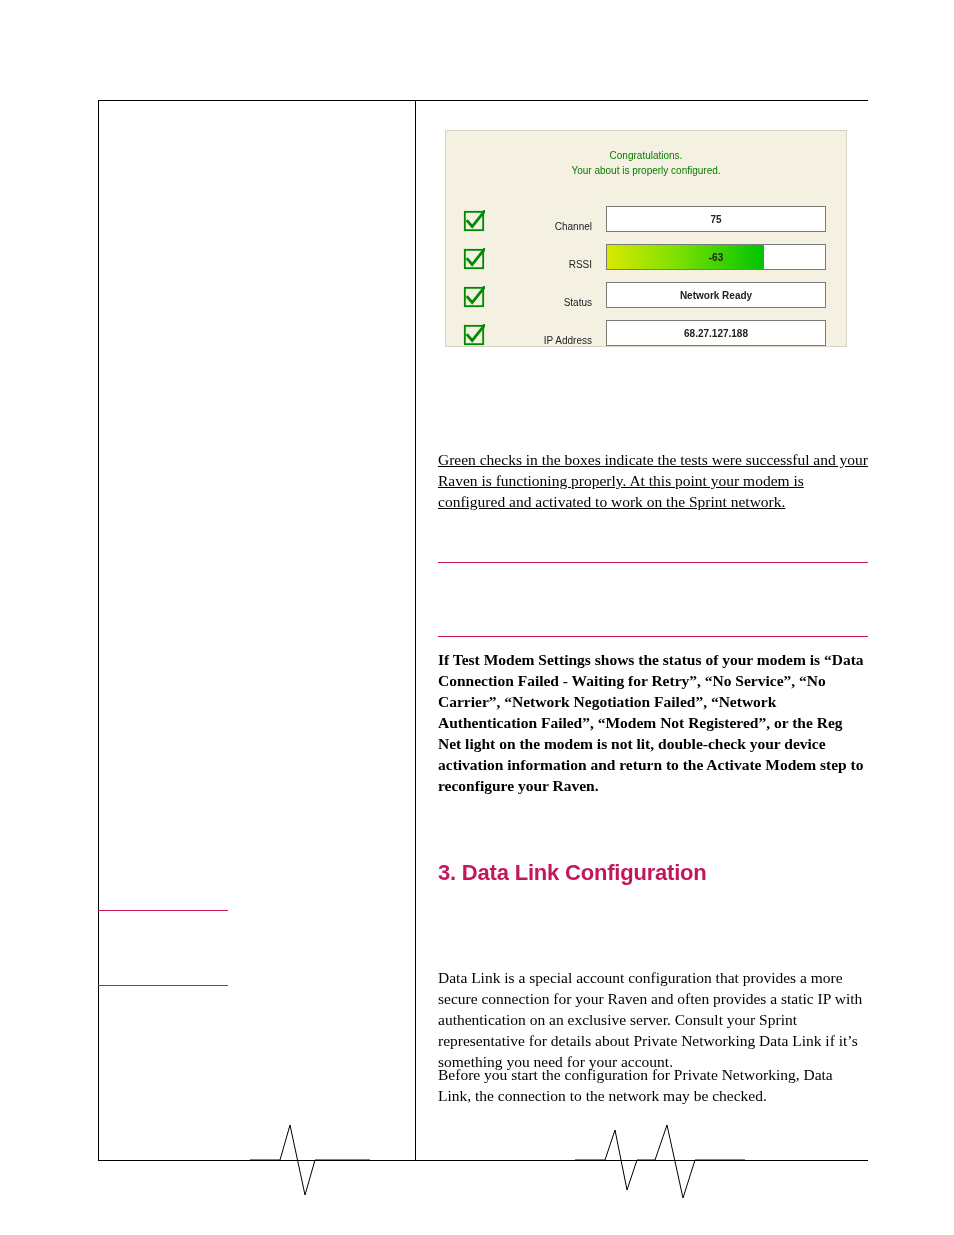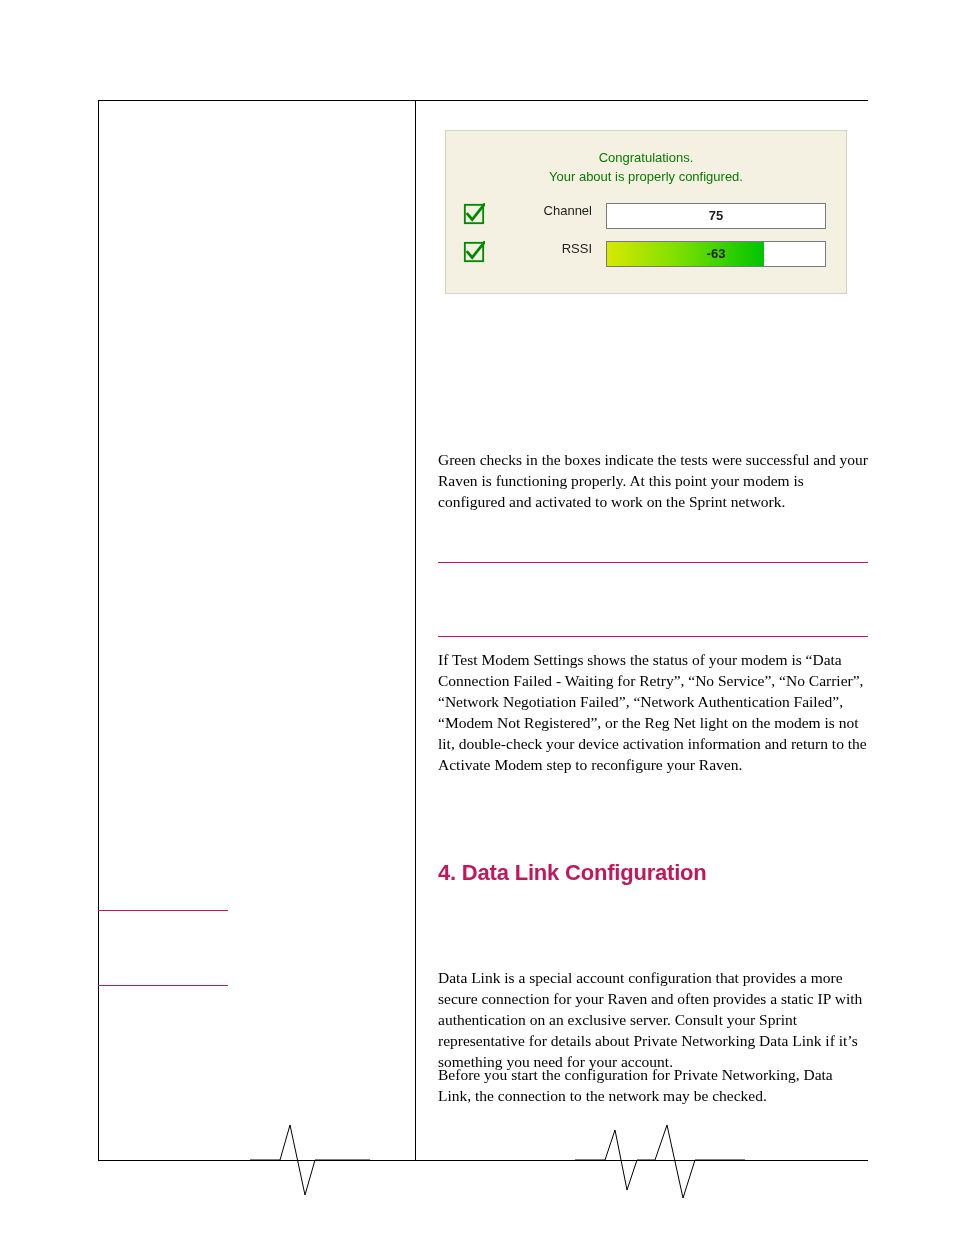--- a/index.html
+++ b/index.html
@@ -16,49 +16,49 @@
   .frame-vert-outer{position:absolute;left:98px;top:100px;width:0;height:1060px;border-left:1px solid #000;}
   .frame-vert-inner{position:absolute;left:415px;top:100px;width:0;height:1060px;border-left:1px solid #000;}
   .frame-horz    {position:absolute;left:98px;top:100px;height:0;width:770px;border-top:1px solid #000;}
   .margin-red-1{position:absolute;left:98px;top:910px;width:130px;border-top:1px solid #c2185b;}
   .margin-red-2{position:absolute;left:98px;top:985px;width:130px;border-top:1px solid #c2185b;}
   
   .panel{
     position:absolute;left:445px;top:130px;width:400px;
     background:#f4f1e3;border:1px solid #d6d2c4;
     font-family:"Microsoft Sans Serif",Tahoma,Arial,sans-serif;
-    font-size:13px;color:#222;
-    padding-bottom:14px;
+    font-size:10px;color:#222;
+    padding-bottom:0;
   }
   .panel-head{
     text-align:center;padding:18px 10px 16px;color:#0a7a00;line-height:1.45;
   }
-  .row{display:flex;align-items:flex-start;height:38px;}
+  .row{display:flex;align-items:flex-end;height:38px;}
   .check{width:56px;display:flex;justify-content:center;}
   .label{width:90px;text-align:right;padding-right:14px;}
   .value-box{
     flex:1;margin-right:20px;height:24px;background:#fff;border:1px solid #7a7a7a;
     display:flex;align-items:center;justify-content:center;font-weight:bold;
   }
   .rssi-wrap{position:relative;}
   .rssi-fill{
     position:absolute;left:0;top:0;bottom:0;width:72%;
     background:linear-gradient(90deg,#d9e800 0%,#7de000 45%,#00c400 100%);
   }
   .rssi-text{position:relative;}
   
   .col{
     position:absolute;left:438px;width:430px;
     font-size:15.5px;line-height:1.35;
   }
-  .para1{top:450px;}
+  .para1{top:450px;text-decoration:underline;}
   .divider{position:absolute;left:438px;width:430px;height:0;border-top:1.5px solid #c2185b;}
   .div1{top:562px;}
   .div2{top:636px;}
-  .para2{top:650px;}
+  .para2{top:650px;font-weight:bold;}
   .heading{
     position:absolute;left:438px;top:860px;width:430px;
     font-family:"Arial Black",Arial,sans-serif;font-weight:900;
     font-size:22px;color:#c2185b;letter-spacing:-.2px;
   }
   .para3{top:968px;}
   .para4{top:1065px;}
   
   .footer-line{position:absolute;left:98px;top:1160px;width:770px;height:0;border-top:1px solid #000;}
   .hb{position:absolute;top:1120px;stroke:#000;stroke-width:1;fill:none;}
@@ -98,29 +98,49 @@
           <path d="M4 11 L10 18 L26 -2" fill="none" stroke="#008a00" stroke-width="3"></path>
         </svg>
     </div>
     <div class="label">RSSI</div>
     <div class="value-box rssi-wrap">
       <div class="rssi-fill"></div>
       <div class="rssi-text">-63</div>
     </div>
   </div>
 
+  <div class="row">
+    <div class="check">
+      <svg width="22" height="22" viewBox="0 0 24 24">
+          <rect x="2" y="2" width="20" height="20" fill="none" stroke="#008a00" stroke-width="2"></rect>
+          <path d="M4 11 L10 18 L26 -2" fill="none" stroke="#008a00" stroke-width="3"></path>
+        </svg>
+    </div>
+    <div class="label">Status</div>
+    <div class="value-box">Network Ready</div>
+  </div>
 
+  <div class="row">
+    <div class="check">
+      <svg width="22" height="22" viewBox="0 0 24 24">
+          <rect x="2" y="2" width="20" height="20" fill="none" stroke="#008a00" stroke-width="2"></rect>
+          <path d="M4 11 L10 18 L26 -2" fill="none" stroke="#008a00" stroke-width="3"></path>
+        </svg>
+    </div>
+    <div class="label">IP Address</div>
+    <div class="value-box">68.27.127.188</div>
+  </div>
 
 </div>
 
 <div class="col para1">Green checks in the boxes indicate the tests were successful and your Raven is functioning properly. At this point your modem is configured and activated to work on the Sprint network.</div>
 <div class="divider div1"></div>
 <div class="divider div2"></div>
 <div class="col para2">If Test Modem Settings shows the status of your modem is “Data Connection Failed - Waiting for Retry”, “No Service”, “No Carrier”, “Network Negotiation Failed”, “Network Authentication Failed”, “Modem Not Registered”, or the Reg Net light on the modem is not lit, double-check your device activation information and return to the Activate Modem step to reconfigure your Raven.</div>
-<div class="heading">4. Data Link Configuration</div>
+<div class="heading">3. Data Link Configuration</div>
 <div class="col para3"> Data Link is a special account configuration that provides a more secure connection for your Raven and often provides a static IP with authentication on an exclusive server. Consult your Sprint representative for details about Private Networking Data Link if it’s something you need for your account.</div>
 <div class="col para4">Before you start the configuration for Private Networking, Data Link, the connection to the network may be checked.</div>
 
 <div class="footer-line"></div>
 <svg class="hb hb1" width="120" height="80" viewBox="0 0 120 80">
   <path d="M0 40 L30 40 L40 5 L55 75 L65 40 L120 40"></path>
 </svg>
 <svg class="hb hb2" width="170" height="80" viewBox="0 0 170 80">
   <path d="M0 40 L30 40 L40 10 L52 70 L62 40 L80 40 L92 5 L108 78 L120 40 L170 40"></path>
 </svg>

